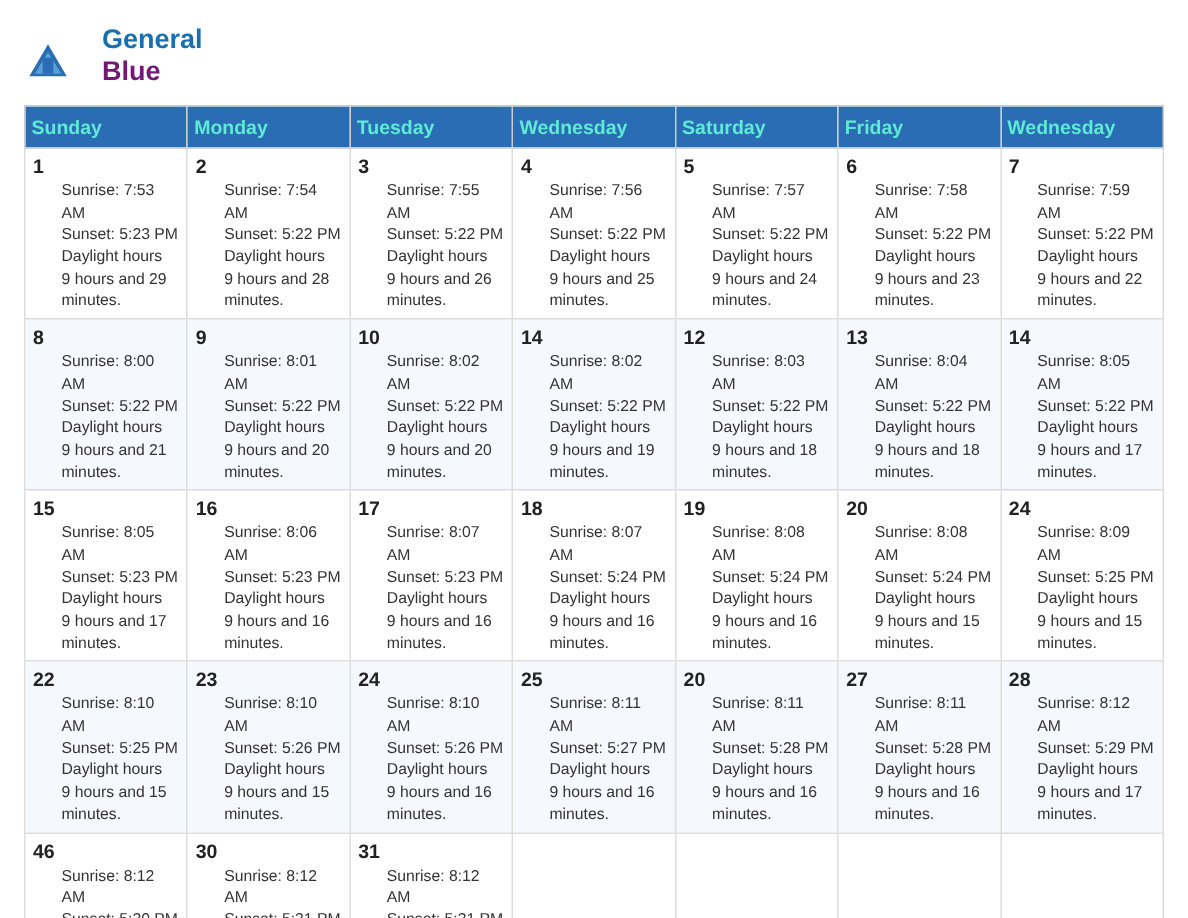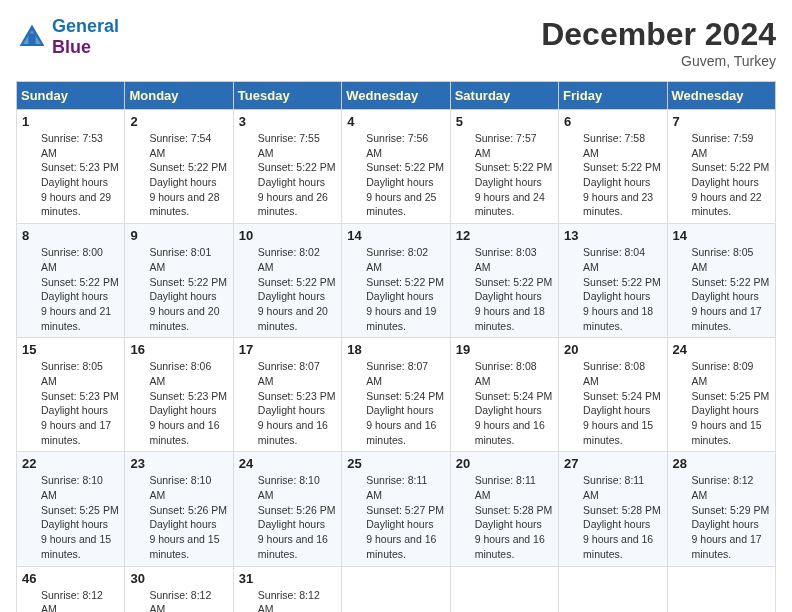--- a/index.html
+++ b/index.html
@@ -11,22 +11,22 @@
       padding: 16px;
     }
     .header {
       display: flex;
       justify-content: space-between;
       align-items: flex-start;
       margin-bottom: 12px;
     }
     .logo {
       display: flex;
-      align-items: center;
-      gap: 4px;
+      align-items: flex-end;
+      gap: 20px;
     }
     .logo-icon {
       width: 32px;
       height: 32px;
     }
     .title-area {
       text-align: right;
     }
     .month-title {
       font-size: 32px;
@@ -37,21 +37,21 @@
       font-size: 14px;
       color: #555;
     }
     .calendar {
       width: 100%;
       border-collapse: collapse;
       font-size: 11px;
     }
     .calendar th {
       background-color: #2a6db5;
-      color: #fef9c3;
+      color: #5eead4;
       padding: 6px 4px;
       text-align: left;
       font-size: 13px;
       font-weight: bold;
       border: 1px solid #ccc;
     }
     .calendar td {
       border: 1px solid #ddd;
       vertical-align: top;
       padding: 4px 5px;
@@ -88,24 +88,20 @@
       <rect x="0" y="0" width="36" height="36" fill="white"></rect>
       <polygon points="18,4 32,28 4,28" fill="#2a6db5"></polygon>
       <polygon points="18,10 28,26 8,26" fill="#5a9fd4"></polygon>
       <rect x="14" y="14" width="8" height="12" fill="#2a6db5"></rect>
     </svg>
     <div>
       <div style="font-size:18px;font-weight:bold;color:#1a6faf;">General</div>
       <div style="font-size:18px;font-weight:bold;color:#701a75;">Blue</div>
     </div>
   </div>
-  <div class="title-area">
-    <div class="month-title">December 2024</div>
-    <div class="location">Guvem, Turkey</div>
-  </div>
 </div>
 
 <table class="calendar">
   <thead>
     <tr>
     <th>Sunday</th>
         <th>Monday</th>
         <th>Tuesday</th>
         <th>Wednesday</th>
         <th>Saturday</th>

